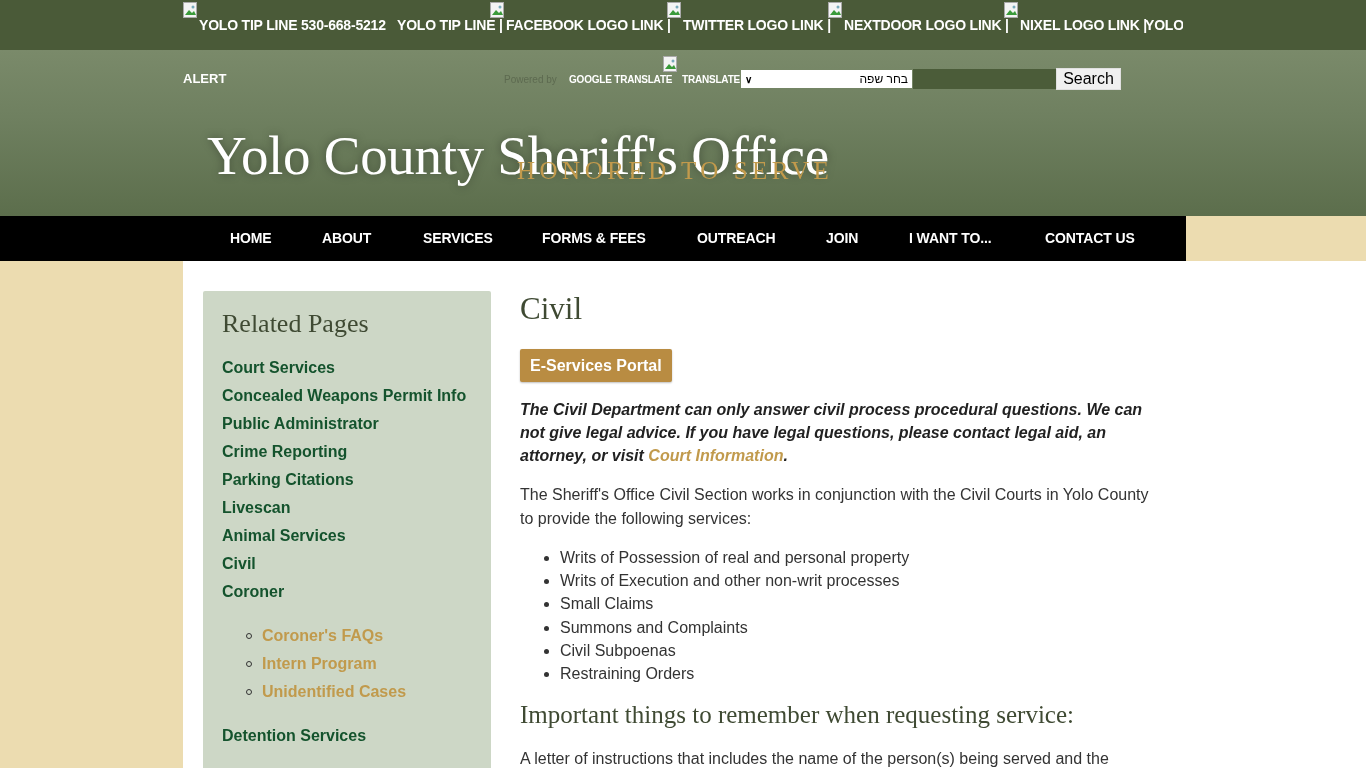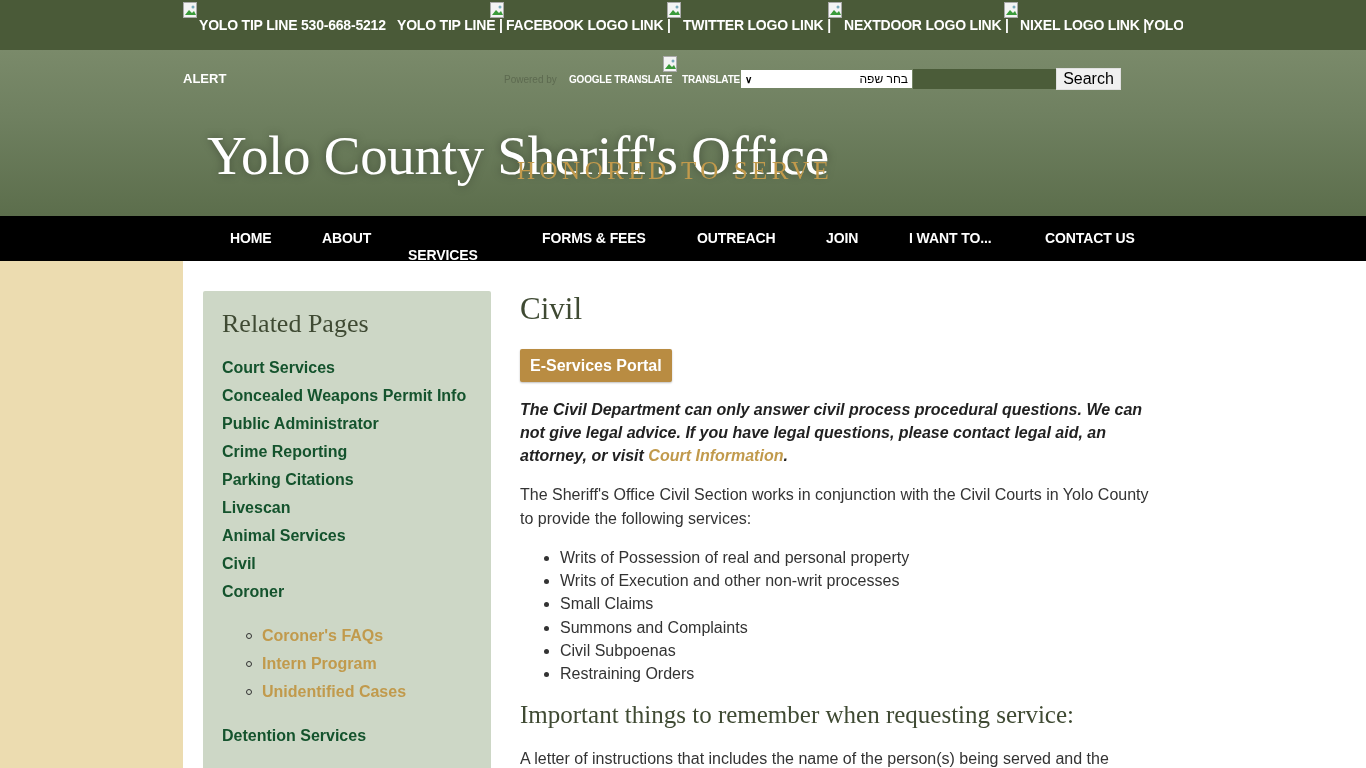--- a/index.html
+++ b/index.html
@@ -26,21 +26,21 @@
   .lang-select .chev { font-size: 10px; font-weight: bold; }
   .search-input { position: absolute; left: 913px; top: 19px; width: 199px; height: 20px; background: #4b5c39; border: none; }
   .search-btn { position: absolute; left: 1056px; top: 18px; width: 65px; height: 22px; background: #f0f0f0; border: 1px solid #e0e0e0;
                 font-family: "Liberation Sans", sans-serif; font-size: 16px; color: #000; }
   .site-title { position: absolute; left: 207px; top: 42px; font-family: "Liberation Serif", serif; font-size: 55px; color: #fff;
                 text-shadow: 0 0 10px rgba(0,0,0,0.35); letter-spacing: -0.3px; margin-top: 32px; }
   .tagline { position: absolute; left: 517px; top: 107px; font-family: "Liberation Serif", serif; font-size: 25px; color: #c29a4c;
              letter-spacing: 4.5px; }
 
   
-  .nav { position: absolute; left: 0; top: 216px; width: 1366px; height: 45px; background: #000; }
+  .nav { position: absolute; left: 0; top: 216px; width: 1186px; height: 45px; background: #000; }
   .nav-item { position: absolute; top: 14px; color: #fff; font-weight: bold; font-size: 14px; text-decoration: none; letter-spacing: -0.1px; }
 
   
   .content { position: absolute; left: 183px; top: 261px; width: 1206px; height: 507px; background: #fff; }
   .sidebar { position: absolute; left: 20px; top: 30px; width: 288px; height: 480px; background: #cdd7c6; border-radius: 2px; }
   .sidebar h2 { position: absolute; left: 19px; top: 18px; font-family: "Liberation Serif", serif; font-weight: normal; font-size: 26px; color: #3f4a33; }
   .side-link { position: absolute; left: 19px; color: #14532d; font-weight: bold; font-size: 16px; text-decoration: none; }
   .sub-link { position: absolute; left: 59px; color: #c19a4c; font-weight: bold; font-size: 16px; text-decoration: none; text-align: center; }
   .sub-bullet { position: absolute; left: 43px; width: 6px; height: 6px; border: 1px solid #333; border-radius: 50%; }
 
@@ -123,21 +123,21 @@
   </div>
   <input class="search-input" type="text" placeholder="" style="">
   <button class="search-btn">Search</button>
   <div class="site-title">Yolo County Sheriff's Office</div>
   <div class="tagline">HONORED TO SERVE</div>
 </div>
 
 <div class="nav">
   <a class="nav-item" style="left:230px;">HOME</a>
   <a class="nav-item" style="left:322px;">ABOUT</a>
-  <a class="nav-item" style="left:408px;margin-top:17px;">SERVICES</a>
+  <a class="nav-item" style="left:423px;">SERVICES</a>
   <a class="nav-item" style="left:542px;">FORMS &amp; FEES</a>
   <a class="nav-item" style="left:697px;">OUTREACH</a>
   <a class="nav-item" style="left:826px;">JOIN</a>
   <a class="nav-item" style="left:909px;">I WANT TO...</a>
   <a class="nav-item" style="left:1045px;">CONTACT US</a>
 </div>
 
 <div class="content">
   <div class="sidebar">
     <h2>Related Pages</h2>

